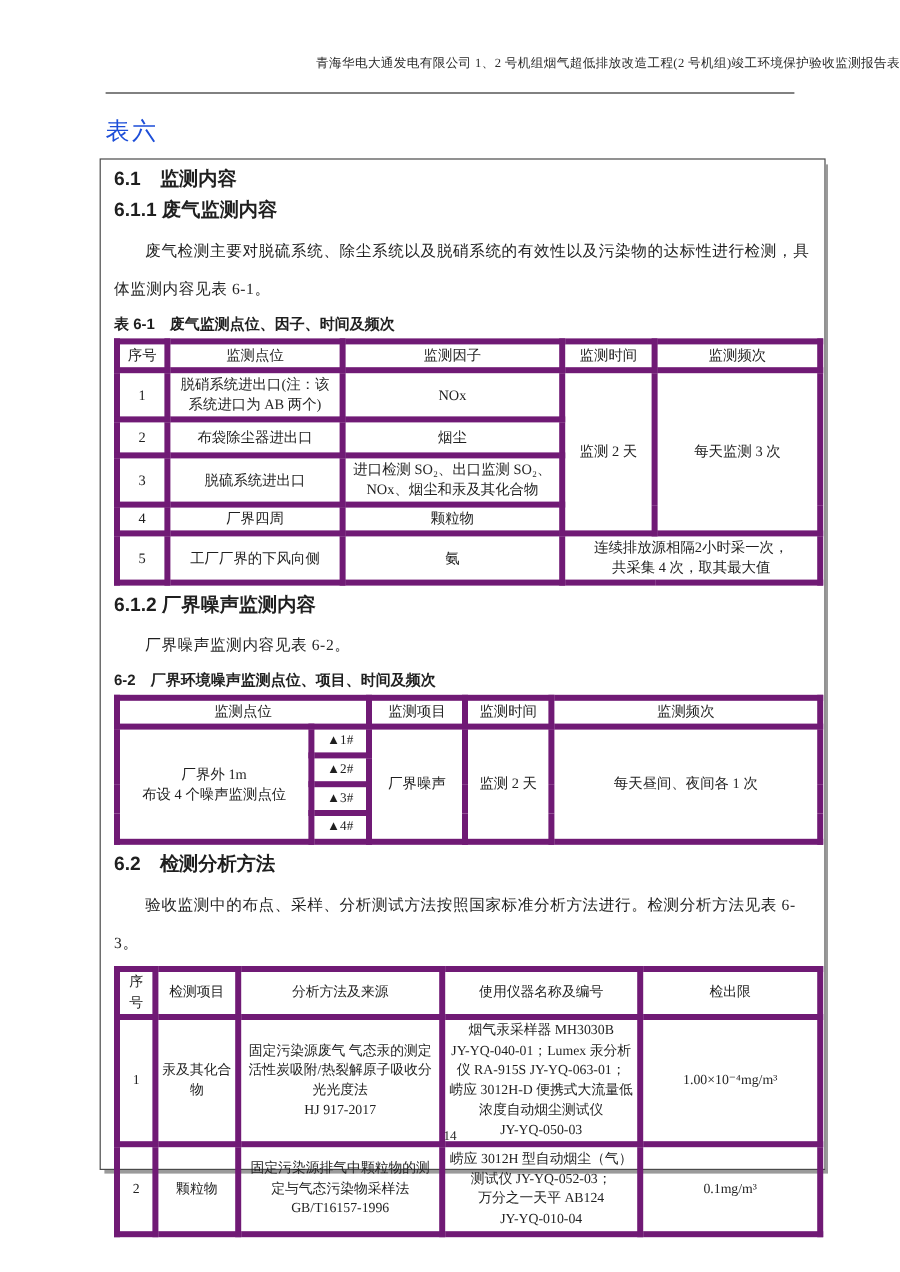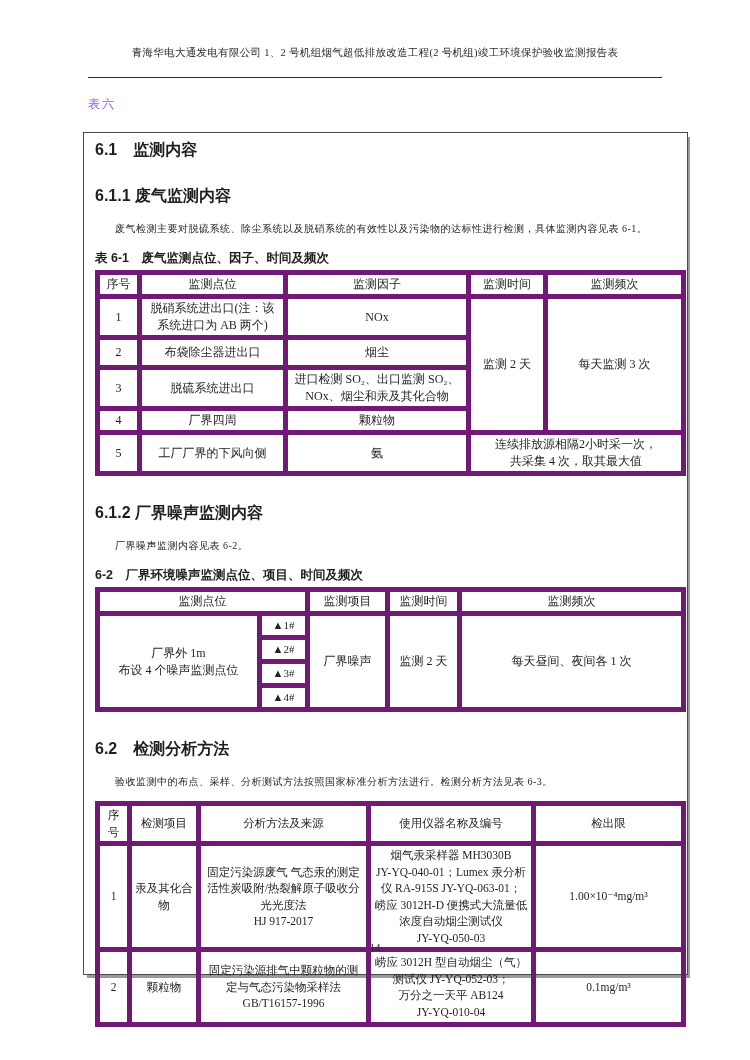--- a/index.html
+++ b/index.html
@@ -7,45 +7,45 @@
     position:relative;
     width:750px;height:1060px;
     background:#ffffff;
     font-family:"Liberation Serif","DejaVu Serif",serif;
     color:#1f1f1f;
     overflow:hidden;
   }
   
   .doc-header{
     position:absolute;top:46px;left:0;width:750px;
-    text-align:center;font-size:10.5px;color:#2a2a2a;letter-spacing:0.3px;
+    text-align:right;font-size:10.5px;color:#2a2a2a;letter-spacing:0.3px;
   }
   .header-rule{
     position:absolute;top:77px;left:88px;width:574px;height:0;
     border-top:1.5px solid #2f2f2f;
   }
   .doc-label{
     position:absolute;top:96px;left:88px;
-    font-size:12px;color:#8b5cf6;letter-spacing:2px;
+    font-size:20px;color:#1d4ed8;letter-spacing:2px;
   }
   
   .outer-box{
     position:absolute;top:132px;left:83px;width:605px;height:843px;
     border:1.5px solid #4a4a4a;
     box-shadow:3px 4px 0 -1px #9a9a9a;
     box-sizing:border-box;
     padding:6px 9px 0 11px;
   }
   .h1{
     font-family:"Liberation Sans","DejaVu Sans",sans-serif;
     font-weight:bold;font-size:16px;line-height:18px;margin-top:2px;
   }
-  .h1.gap{margin-top:28px;}
+  .h1.gap{margin-top:8px;}
   .para{
-    font-size:10px;line-height:32px;letter-spacing:0.5px;
+    font-size:13px;line-height:32px;letter-spacing:0.5px;
     text-indent:2em;white-space:pre-line;margin-top:8px;
   }
   .tbl-title{
     font-family:"Liberation Sans","DejaVu Sans",sans-serif;
     font-weight:bold;font-size:12.5px;text-align:left;
     line-height:18px;margin-top:4px;
   }
   table{
     border-collapse:collapse;width:586px;margin:3px auto 0 auto;
     table-layout:fixed;

